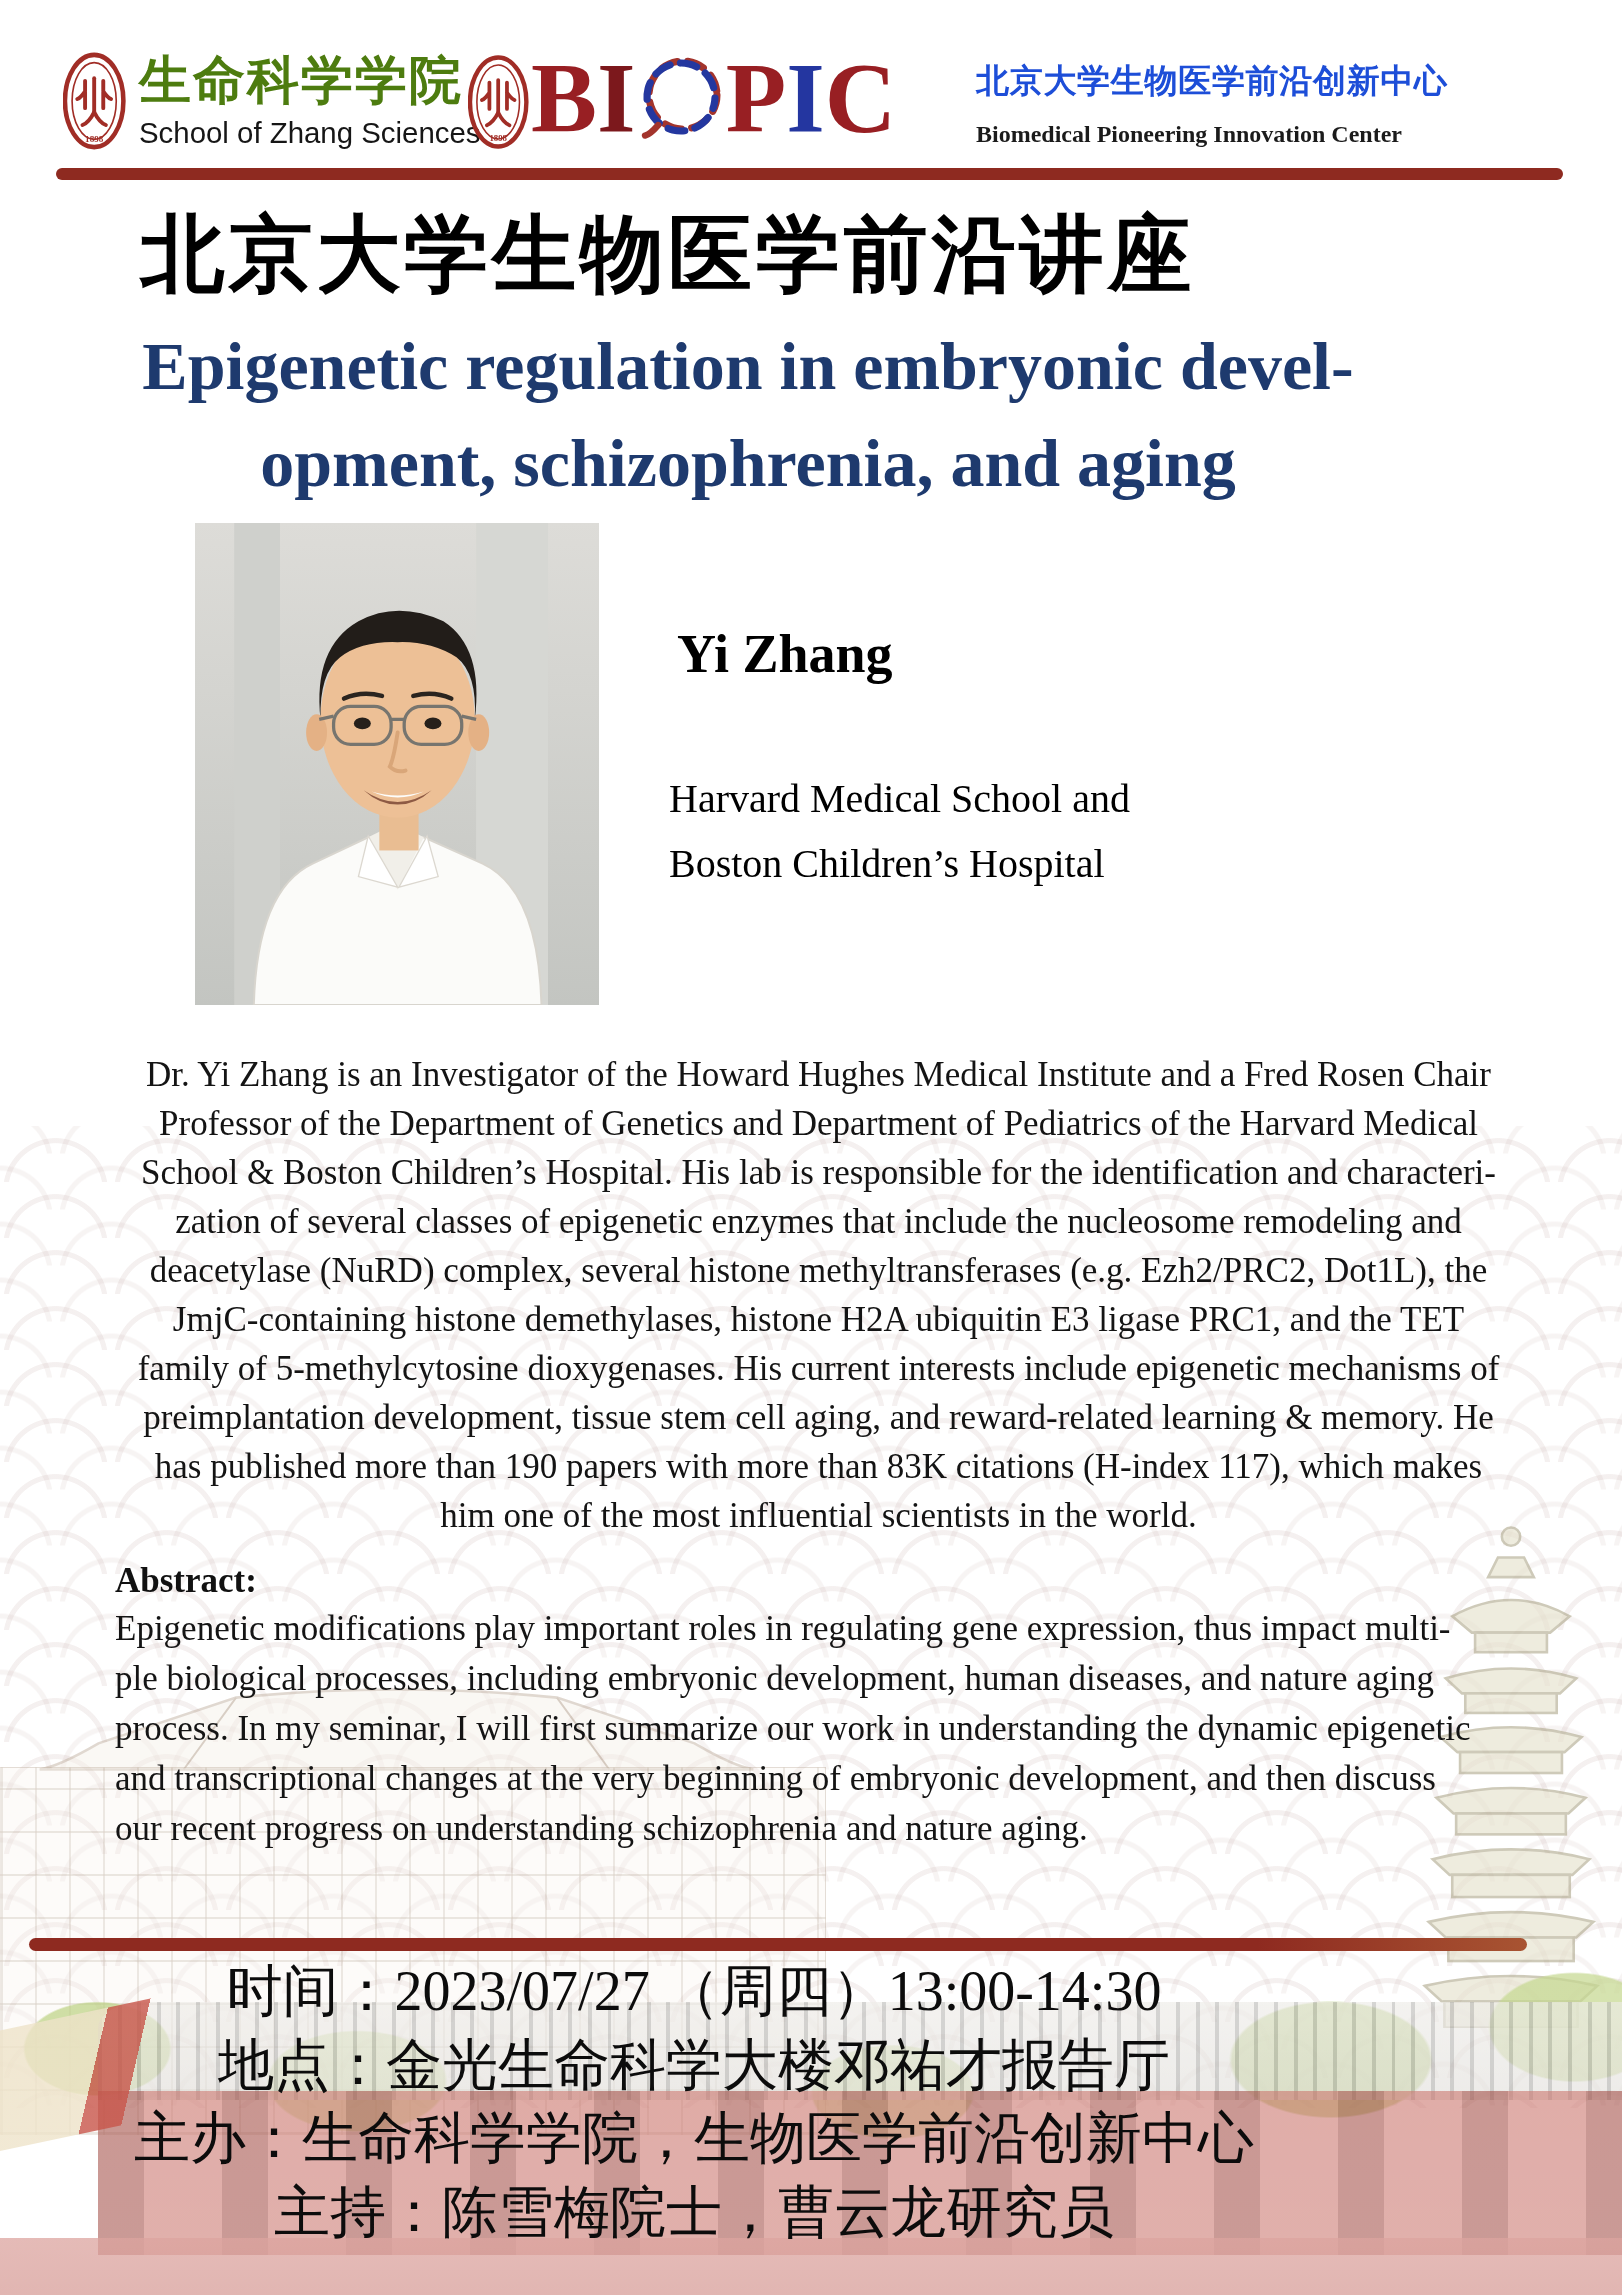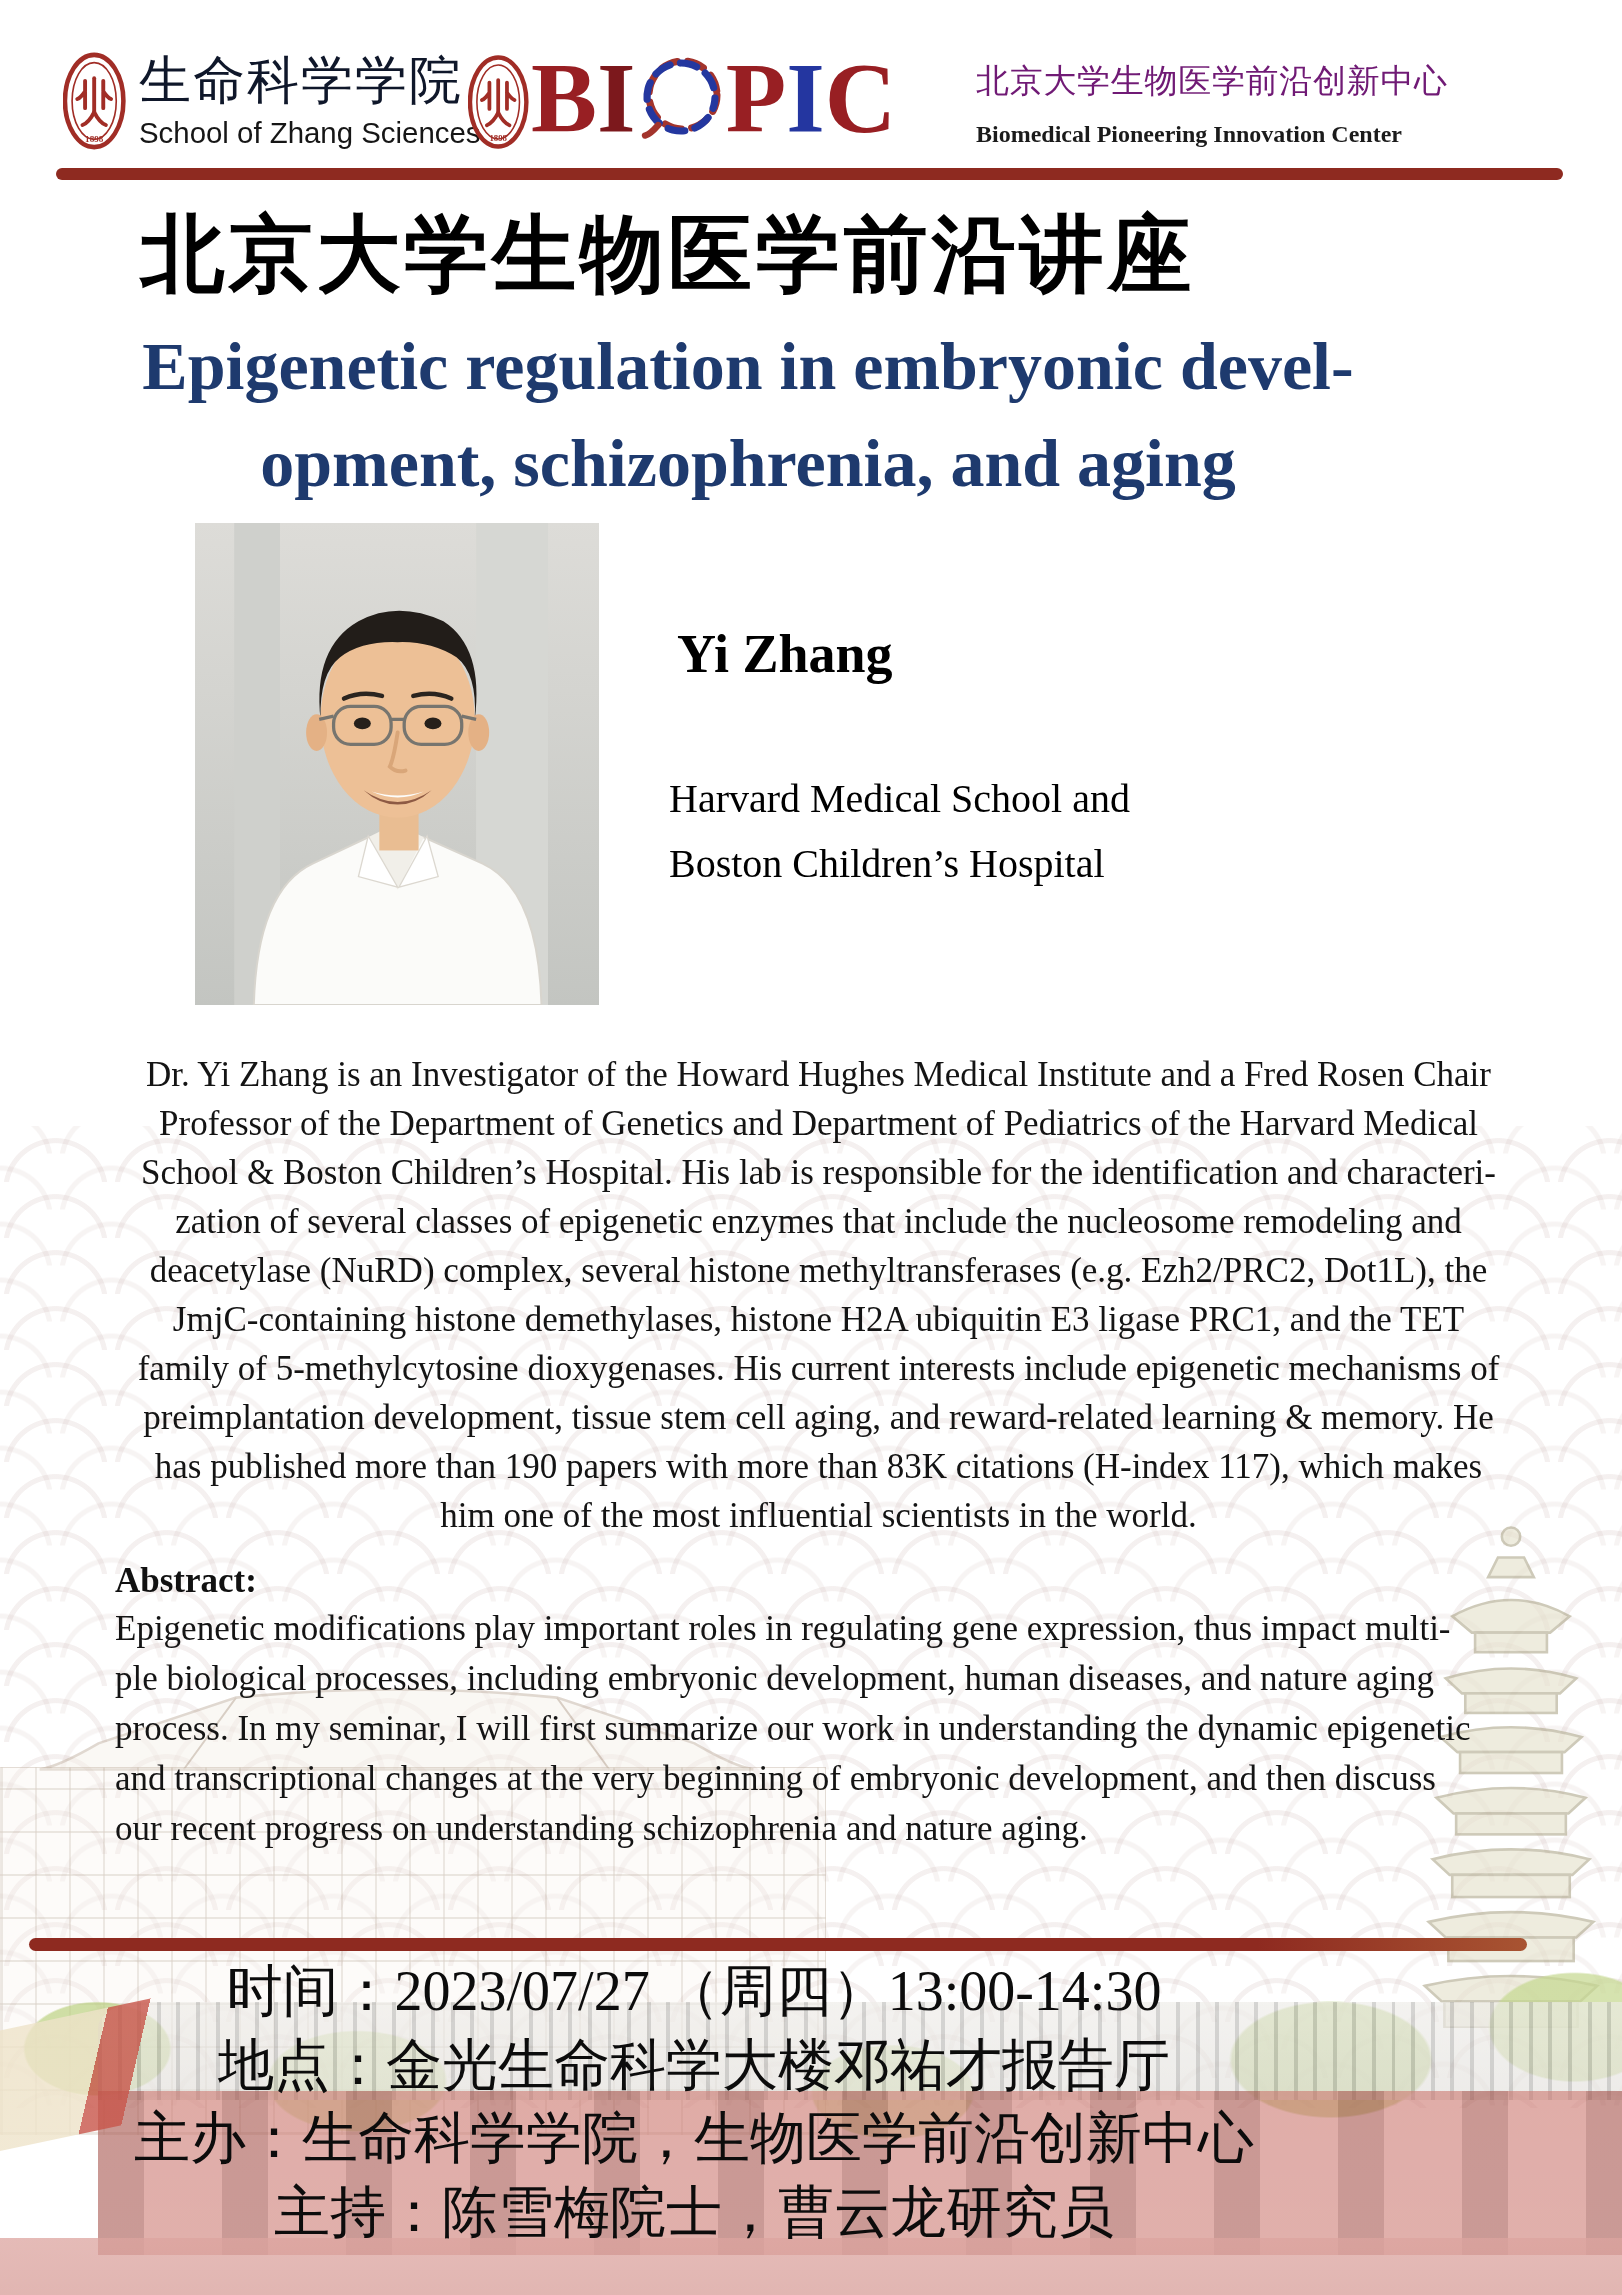--- a/index.html
+++ b/index.html
@@ -44,33 +44,33 @@
     transform:rotate(-12deg);}
 
   
   .rule{position:absolute;border-radius:7.2px;background:#8e2a20;}
   .rule.top{left:56px;top:168px;width:1507px;height:12.4px;}
   .rule.bottom{left:29.4px;top:1938px;width:1498px;height:13px;
     background:linear-gradient(90deg,#8e2a20 0 82%,#a85432 100%);}
 
   .seal{position:absolute;}
   .left-block{position:absolute;left:139px;top:55px;}
-  .left-cn{font-size:52px;font-weight:400;color:#0f172a;letter-spacing:2px;line-height:1;
+  .left-cn{font-size:52px;font-weight:700;color:#4d7c0f;letter-spacing:2px;line-height:1;
            font-family:"Liberation Serif","DejaVu Serif",serif;}
   .left-en{font-size:29.4px;color:#161616;margin-top:9.2px;font-family:"Liberation Sans","DejaVu Sans",sans-serif;}
 
   .biopic{position:absolute;left:531px;top:51px;height:92px;display:flex;align-items:center;
           font-family:"Liberation Serif","DejaVu Serif",serif;font-weight:700;font-size:99px;line-height:1;}
   .biopic .l-red{color:#981f23;}
   .biopic .l-red2{color:#7c181c;}
   .biopic .l-blue{color:#2436a0;}
   .biopic .dna{width:98px;height:98px;margin:0 -3.9px;}
 
   .right-block{position:absolute;left:976px;top:59px;}
-  .right-cn{font-size:33px;font-weight:400;color:#701a75;letter-spacing:0.7px;
+  .right-cn{font-size:33px;font-weight:700;color:#1d4ed8;letter-spacing:0.7px;
             font-family:"Liberation Sans","DejaVu Sans",sans-serif;}
   .right-en{font-size:24px;font-weight:700;color:#1b1b1b;margin-top:17px;
             font-family:"Liberation Serif","DejaVu Serif",serif;}
 
   
   .title-cn{position:absolute;left:0;top:213px;width:1336px;text-align:center;
             font-size:84px;font-weight:900;color:#000;letter-spacing:3.9px;line-height:1;}
   .title-en{position:absolute;left:0;top:318px;width:1496px;text-align:center;
             font-size:68px;font-weight:700;color:#1e3a6e;line-height:1.43;}
 

